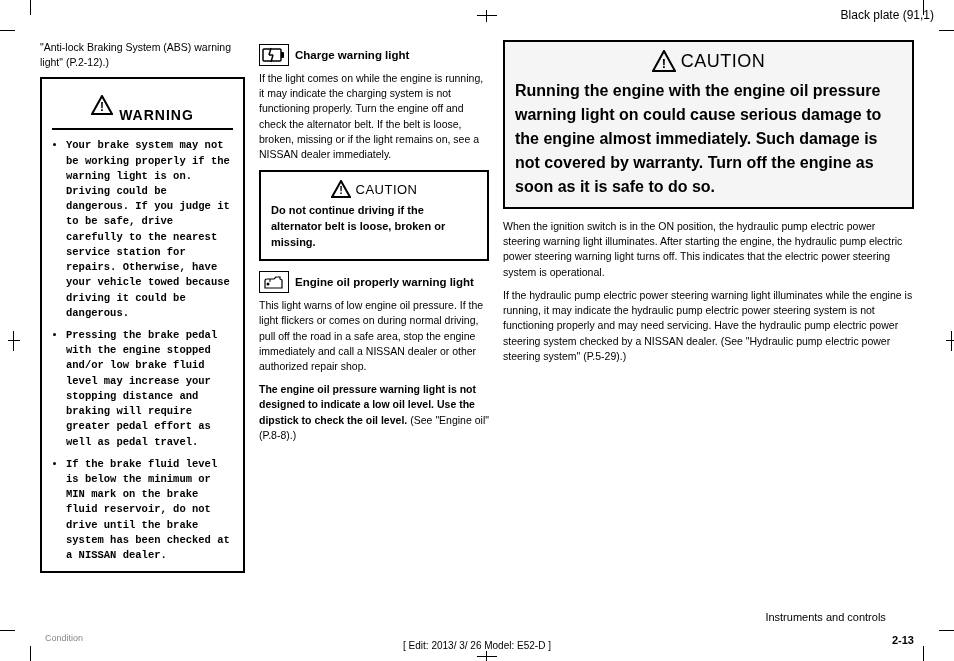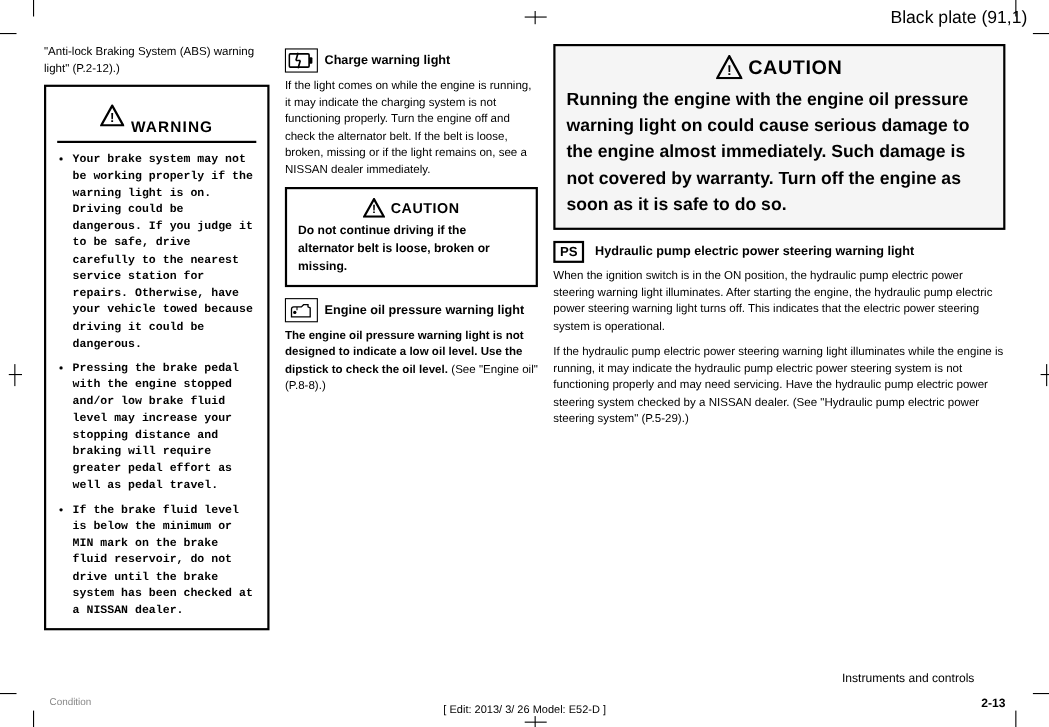--- a/index.html
+++ b/index.html
@@ -12,21 +12,21 @@
       color: #000;
       overflow: hidden;
       position: relative;
     }
 
     
     .header-bar {
       position: absolute;
       top: 8px;
       right: 20px;
-      font-size: 16px;
+      font-size: 12px;
       color: #000;
     }
 
     
     .cross-top { position: absolute; top: 10px; left: 50%; transform: translateX(-50%); }
     .cross-top .h { width: 20px; height: 1px; background: #000; position: absolute; top: 5px; left: 0; }
     .cross-top .v { width: 1px; height: 12px; background: #000; position: absolute; top: 0; left: 9px; }
 
     
     .cross-bottom { position: absolute; bottom: 10px; left: 50%; transform: translateX(-50%); }
@@ -175,21 +175,21 @@
     .caution-header {
       display: flex;
       align-items: center;
       justify-content: center;
       gap: 5px;
       margin-bottom: 5px;
     }
 
     .caution-title {
       font-size: 13px;
-      font-weight: bold;
+      font-weight: normal;
       letter-spacing: 0.5px;
     }
 
     .caution-body {
       font-size: 11px;
       font-weight: bold;
       line-height: 1.45;
       text-align: left;
     }
 
@@ -371,43 +371,40 @@
 
       
       <div class="section-header">
         <div class="oil-icon">
           <svg width="24" height="16" viewBox="0 0 24 16">
             <path d="M3,14 L3,7 Q3,5 5,5 L12,5 L14,3 L18,3 L18,5 L20,6 L20,14 Z" fill="none" stroke="#000" stroke-width="1.2"></path>
             <circle cx="6" cy="10" r="1.5" fill="#000"></circle>
             <line x1="8" y1="5" x2="8" y2="8" stroke="#000" stroke-width="1"></line>
           </svg>
         </div>
-        <span class="section-title">Engine oil pressure warning light</span>
+        <span class="section-title">Engine oil properly warning light</span>
       </div>
+      <p class="section-body">This light warns of low engine oil pressure. If the light flickers or comes on during normal driving, pull off the road in a safe area, stop the engine immediately and call a NISSAN dealer or other authorized repair shop.</p>
       <p class="section-body" style="font-weight: bold; display: inline;">The engine oil pressure warning light is not designed to indicate a low oil level. Use the dipstick to check the oil level.</p>
       <span class="section-body">(See "Engine oil" (P.8-8).)</span>
     </div>
 
     <div class="col-right">
 
       <div class="caution-box-right">
         <div class="caution-header">
           <svg class="tri-svg" width="24" height="22" viewBox="0 0 24 22">
             <polygon points="12,1 23,21 1,21" fill="none" stroke="#000" stroke-width="2"></polygon>
             <text x="12" y="18" text-anchor="middle" font-size="13" font-weight="bold" fill="#000">!</text>
           </svg>
           <span class="caution-title" style="font-size:18px;">CAUTION</span>
         </div>
         <p class="caution-body">Running the engine with the engine oil pressure warning light on could cause serious damage to the engine almost immediately. Such damage is not covered by warranty. Turn off the engine as soon as it is safe to do so.</p>
       </div>
 
-      <div class="section-header">
-        <span class="ps-icon">PS</span>
-        <span class="section-title">Hydraulic pump electric power steering warning light</span>
-      </div>
       <p class="section-body">When the ignition switch is in the ON position, the hydraulic pump electric power steering warning light illuminates. After starting the engine, the hydraulic pump electric power steering warning light turns off. This indicates that the electric power steering system is operational.</p>
       <p class="section-body" style="margin-top: 6px;">If the hydraulic pump electric power steering warning light illuminates while the engine is running, it may indicate the hydraulic pump electric power steering system is not functioning properly and may need servicing. Have the hydraulic pump electric power steering system checked by a NISSAN dealer. (See "Hydraulic pump electric power steering system" (P.5-29).)</p>
     </div>
 
   </div>
 </div>
 
 <div class="footer-bar">
   <span class="footer-text">Instruments and controls</span>
   <span class="footer-text">&nbsp;&nbsp;</span>

